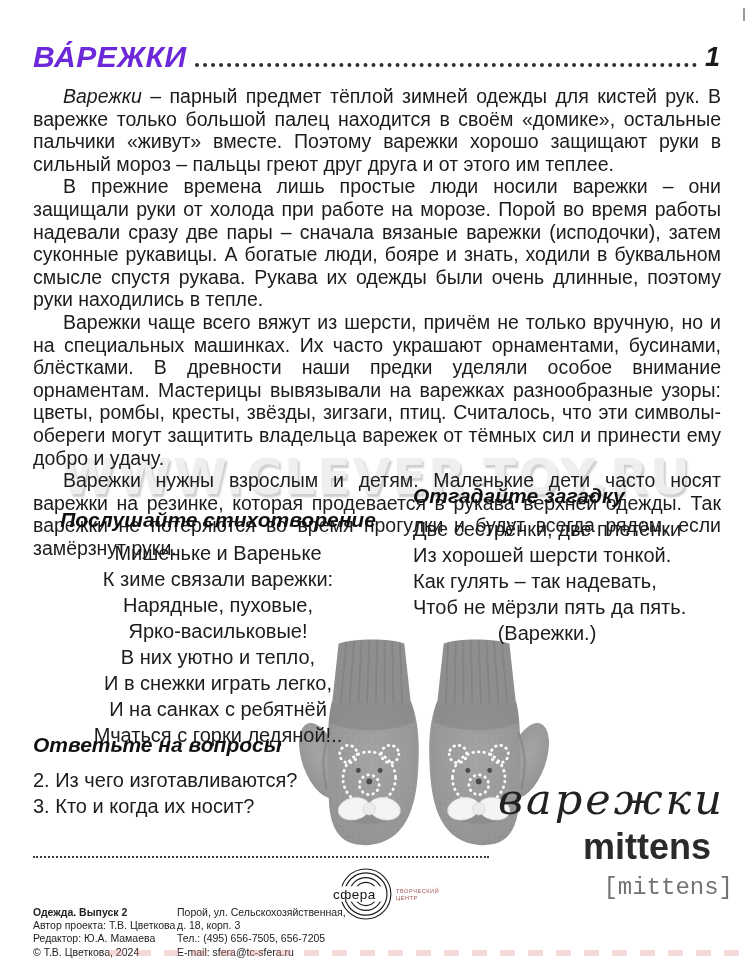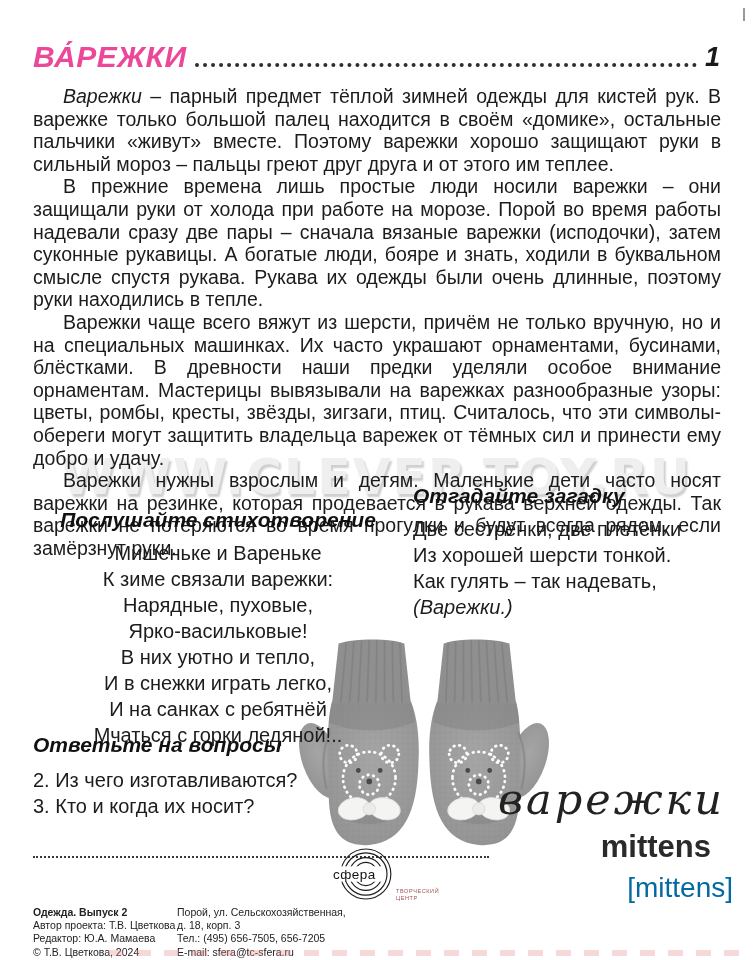--- a/index.html
+++ b/index.html
@@ -11,21 +11,21 @@
     font-family:"Liberation Sans", sans-serif;
     color:var(--text,#1c1c1c);
   }
   
   .title-row{
     position:absolute;left:33px;right:33px;top:36px;height:38px;
     display:flex;align-items:flex-end;
   }
   .title-text{
     font-size:30px;font-weight:bold;font-style:italic;
-    letter-spacing:.5px;color:#ec4899;white-space:nowrap;
+    letter-spacing:.5px;color:#6d28d9;white-space:nowrap;
   }
   .title-leader{flex:1;border-bottom:4px dotted #2e2e2e;margin:0 8px 7px 8px;height:0;}
   .title-page-num{font-size:27px;font-weight:bold;font-style:italic;color:#1a1a1a;padding-bottom:1px;}
   
   .article{
     position:absolute;left:33px;top:85px;width:688px;
     font-size:19.5px;line-height:22.6px;text-align:justify;
     z-index:2;
   }
   .article p{margin:0;text-indent:30px;}
@@ -42,47 +42,47 @@
     user-select:none;
   }
   
   .sec-heading{
     margin:0 0 8px 0;
     font-size:21px;font-weight:bold;font-style:italic;color:#111;
   }
   .poem{position:absolute;left:33px;top:508px;width:370px;z-index:2;text-align:center;}
   .poem-line, .riddle-line, .question-item{font-size:20px;line-height:26px;}
   .riddle{position:absolute;left:413px;top:484px;width:330px;z-index:2;}
-  .riddle-answer{font-size:20px;line-height:27px;font-style:italic;text-align:left;padding-right:62px;}
+  .riddle-answer{font-size:20px;line-height:27px;text-align:center;padding-right:62px;}
   .questions{position:absolute;left:33px;top:733px;width:350px;z-index:2;}
   .questions .sec-heading{margin-bottom:10px;}
   
   .mittens-photo{position:absolute;left:297px;top:638px;width:254px;z-index:1;}
   
   .vocab{position:absolute;right:20px;top:770px;width:235px;text-align:right;z-index:2;}
   .vocab-ru{
     font-family:"DejaVu Serif", serif;font-style:italic;
     font-size:43px;letter-spacing:3px;color:#222;
     padding-right:20px;line-height:58px;
   }
   .vocab-en{
     font-family:"Liberation Sans", sans-serif;font-weight:bold;
-    font-size:31px;color:#2a2a2a;padding-right:22px;line-height:38px;
+    font-size:36px;color:#2a2a2a;padding-right:22px;line-height:38px;
   }
   .vocab-tr{
-    font-family:Liberation Sans, sans-serif;
-    font-size:28px;color:#0369a1;line-height:44px;
+    font-family:Liberation Mono, monospace;
+    font-size:24px;color:#737373;line-height:44px;
   }
   
   .footer-sep{position:absolute;left:33px;top:856px;width:456px;border-top:2.5px dotted #3a3a3a;height:0;}
   .footer-col{position:absolute;top:867px;font-size:10.5px;line-height:13.2px;color:#222;margin-top:39px;}
   .footer-credits{left:33px;}
   .footer-address{left:177px;}
   .footer-edition{font-weight:bold;}
-  .sfera-logo{position:absolute;left:329px;top:848px;}
+  .sfera-logo{position:absolute;left:329px;top:868px;}
   .logo-tagline{
     position:absolute;left:396px;top:888px;
     font-size:5.5px;line-height:6.5px;letter-spacing:.6px;
     text-transform:uppercase;color:var(--logo_tagline_red,#a05252);
   }
   
   .edge-tick{position:absolute;left:743px;top:8px;width:2px;height:13px;background:#9a9a9a;}
   .bottom-dashes{
     position:absolute;left:108px;right:2px;top:950px;height:6px;
     background:repeating-linear-gradient(90deg,
@@ -120,20 +120,21 @@
     <div class="poem-line">И в снежки играть легко,</div>
     <div class="poem-line">И на санках с ребятнёй</div>
     <div class="poem-line">Мчаться с горки ледяной!..</div>
   </div>
 
   <div class="riddle">
     <h3 class="sec-heading">Отгадайте загадку</h3>
     <div class="riddle-line">Две сестрёнки, две плетёнки</div>
     <div class="riddle-line">Из хорошей шерсти тонкой.</div>
     <div class="riddle-line">Как гулять – так надевать,</div>
+    <div class="riddle-line">Чтоб не мёрзли пять да пять.</div>
     <div class="riddle-answer">(Варежки.)</div>
   </div>
 
   <div class="questions">
     <h3 class="sec-heading">Ответьте на вопросы</h3>
     <div class="question-item">2. Из чего изготавливаются?</div>
     <div class="question-item">3. Кто и когда их носит?</div>
   </div>
 
   <div class="mittens-photo">

